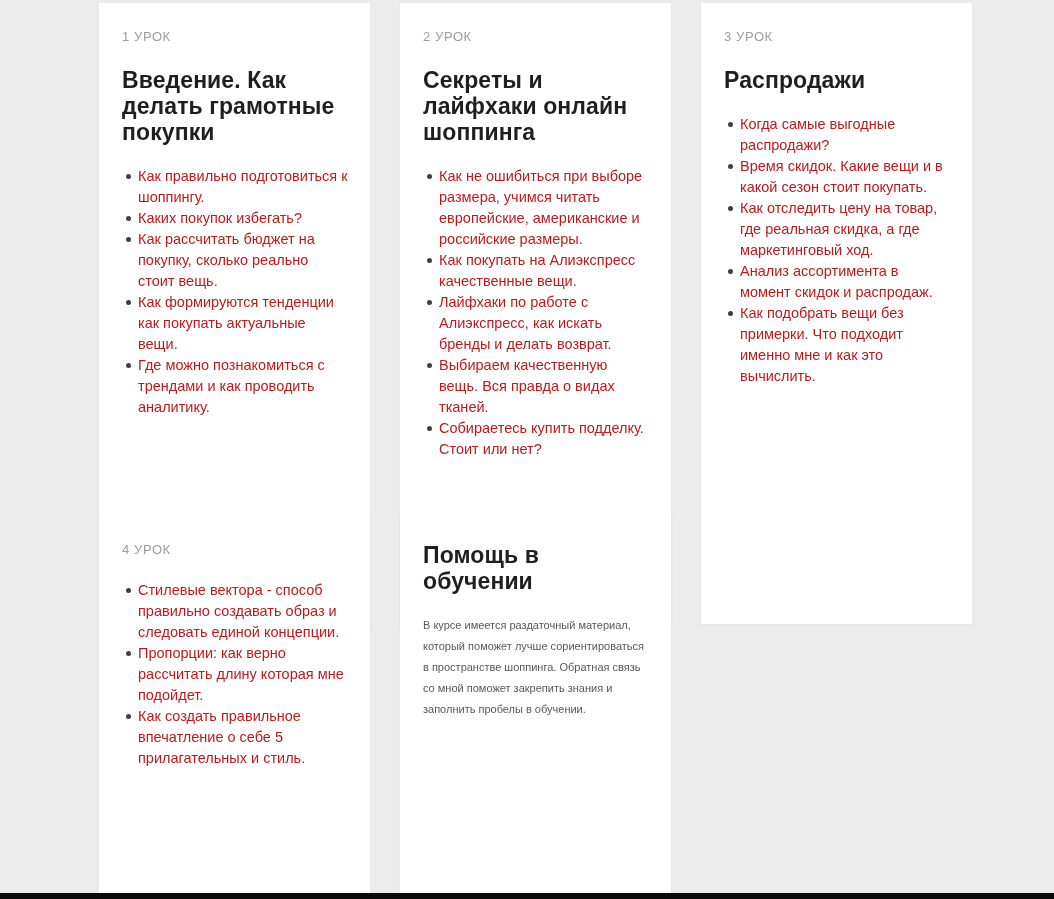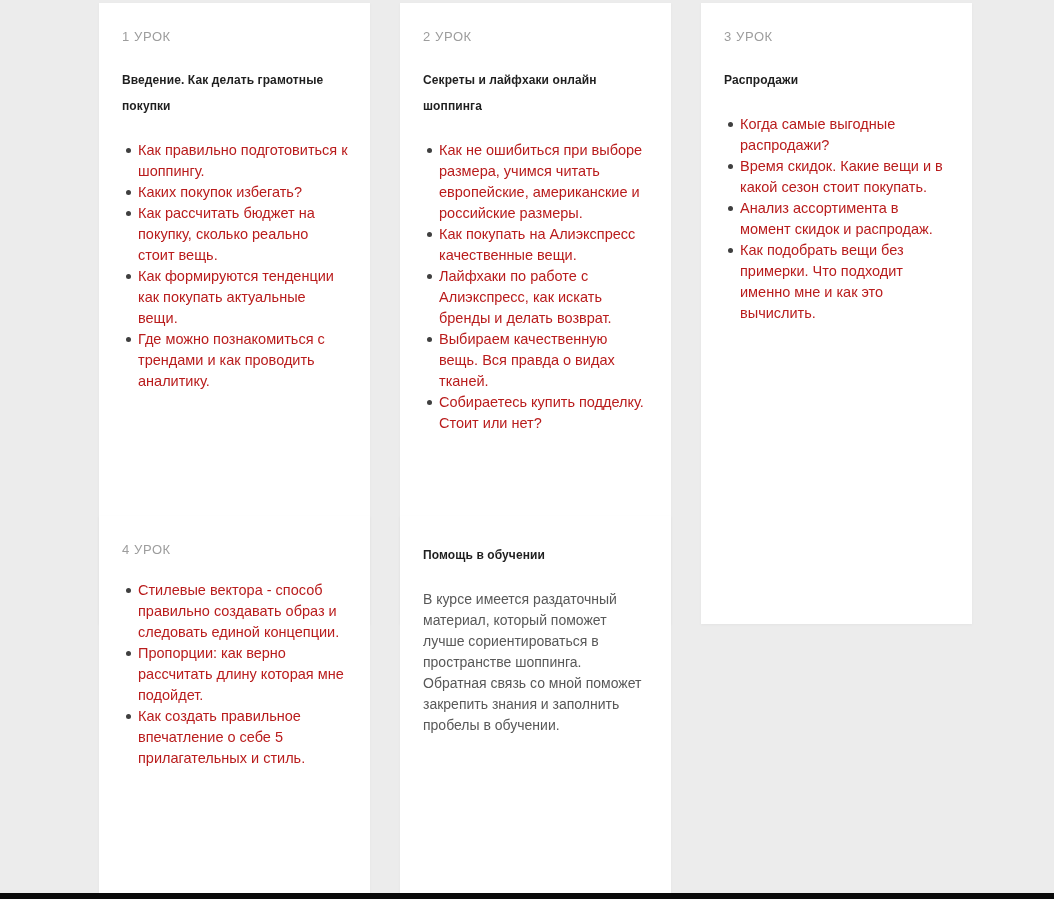--- a/index.html
+++ b/index.html
@@ -32,21 +32,21 @@
   .col3 { left: 701px; }
 
   .lesson-label {
     font-size: 13px;
     line-height: 16px;
     color: #9d9d9d;
     letter-spacing: 0.6px;
     margin: 0 0 22px 0;
   }
   .card-title {
-    font-size: 12px;
+    font-size: 23px;
     font-weight: 700;
     line-height: 26px;
     color: #1f1f1f;
     margin: 0 0 21px 0;
     letter-spacing: 0.1px;
   }
   .bullets {
     margin: 0;
     padding: 0;
     list-style: none;
@@ -62,21 +62,21 @@
     content: "";
     position: absolute;
     left: 4px;
     top: 8px;
     width: 5px;
     height: 5px;
     border-radius: 50%;
     background: #3f3f3f;
   }
   .paragraph {
-    font-size: 14px;
+    font-size: 11px;
     line-height: 21px;
     color: #585858;
     margin: 0;
   }
   .bottom-bar {
     position: absolute;
     left: 0;
     top: 893px;
     width: 1054px;
     height: 6px;
@@ -111,20 +111,21 @@
       <li>Собираетесь купить подделку. Стоит или нет?</li>
     </ul>
   </div>
 
   <div class="card row1 col3">
     <div class="lesson-label">3 УРОК</div>
     <h3 class="card-title">Распродажи</h3>
     <ul class="bullets">
       <li>Когда самые выгодные распродажи?</li>
       <li>Время скидок. Какие вещи и в какой сезон стоит покупать.</li>
+      <li>Как отследить цену на товар, где реальная скидка, а где маркетинговый ход.</li>
       <li>Анализ ассортимента в момент скидок и распродаж.</li>
       <li>Как подобрать вещи без примерки. Что подходит именно мне и как это вычислить.</li>
     </ul>
   </div>
 
   <div class="card row2 col1">
     <div class="lesson-label">4 УРОК</div>
     <ul class="bullets">
       <li>Стилевые вектора - способ правильно создавать образ и следовать единой концепции.</li>
       <li>Пропорции: как верно рассчитать длину которая мне подойдет.</li>

